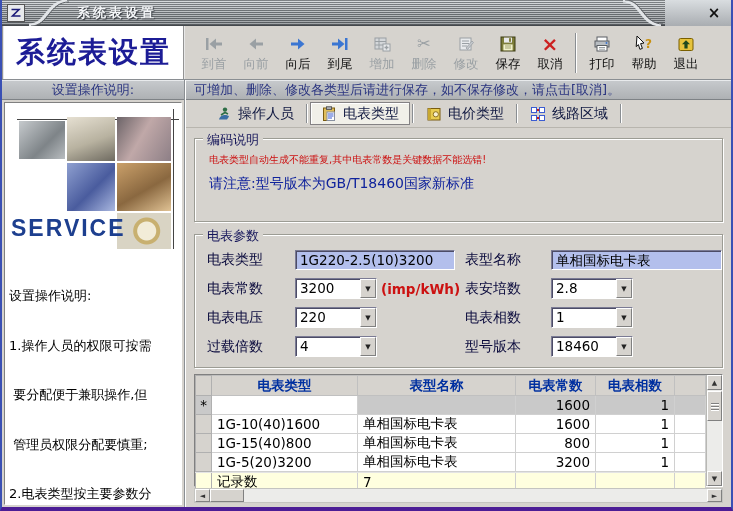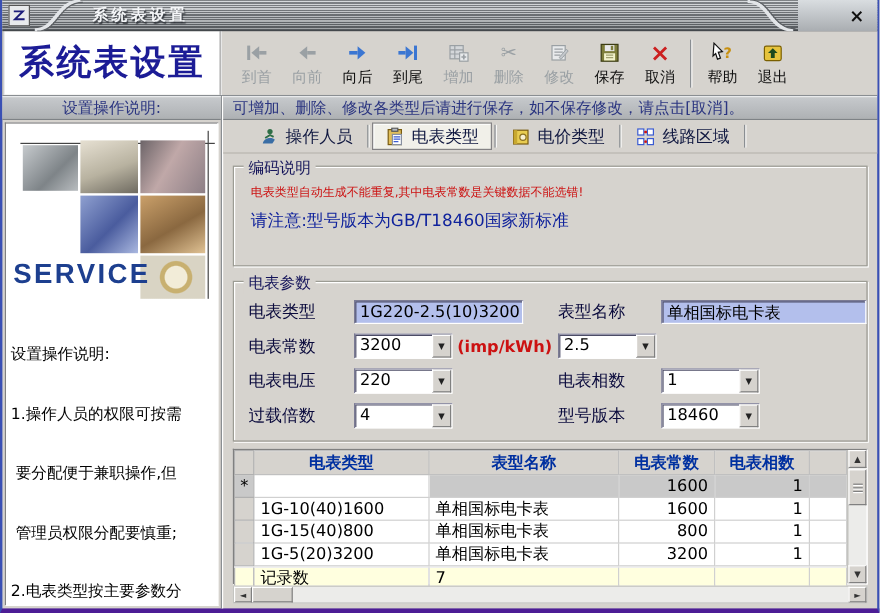--- a/index.html
+++ b/index.html
@@ -100,21 +100,21 @@
   .note-line { font-size:14px; color:#10239c; margin-top:8px; }
 
   .gb-params { height:134px; margin-top:12px; padding-top:10px; }
   .param-row { display:flex; align-items:center; height:29px; padding-left:12px; }
   .plabel { width:88px; flex:0 0 88px; font-size:14px; color:#0a0a3c; white-space:nowrap; }
   .pslot { width:170px; flex:0 0 170px; display:flex; align-items:center; gap:4px; }
   .plabel2 { width:86px; flex:0 0 86px; font-size:14px; color:#0a0a3c; white-space:nowrap; }
   .lavfield { background:#b3bfec; height:20px; font-size:13.5px; padding:1px 4px;
     border:1px solid; border-color:#7b7b94 #fff #fff #7b7b94;
     box-shadow:inset 1px 1px 0 #4c4c66; color:#000; white-space:nowrap; overflow:hidden; }
-  .w160 { width:141px; } .w180 { width:180px; }
+  .w160 { width:160px; } .w180 { width:180px; }
   .combo { width:82px; height:21px; display:flex; background:#fff;
     border:1px solid; border-color:#7b7b94 #fff #fff #7b7b94;
     box-shadow:inset 1px 1px 0 #4c4c66; }
   .combo-val { flex:1; font-size:13.5px; padding:1px 0 0 4px; color:#000; }
   .combo-btn { width:16px; background:#d6d3ce; display:flex; align-items:center;
     justify-content:center; font-size:7px; color:#222;
     border:1px solid; border-color:#fff #808080 #808080 #fff; }
   .unit-red { font-size:13.5px; font-weight:bold; color:#cc1111; white-space:nowrap; }
 
   
@@ -267,20 +267,32 @@
         <span>保存</span>
       </div>
 
       <div class="tbtn">
         <span class="ticon glyph-x">×</span>
         <span>取消</span>
       </div>
 
       <div class="tsep"></div>
 
+      <div class="tbtn">
+        <span class="ticon">
+          <svg width="18" height="18" viewBox="0 0 18 18">
+            <rect x="4" y="2" width="10" height="4.5" fill="#fff" stroke="#5a5f64"></rect>
+            <rect x="2" y="6" width="14" height="6" fill="#b8bdc2" stroke="#5a5f64"></rect>
+            <circle cx="13.5" cy="8" r="1" fill="#3b76d2"></circle>
+            <rect x="4" y="10.5" width="10" height="5.5" fill="#fff" stroke="#5a5f64"></rect>
+            <path d="M6 12.5 H12 M6 14.2 H12" stroke="#9aa0a4" stroke-width="1"></path>
+          </svg>
+          </span>
+        <span>打印</span>
+      </div>
 
       <div class="tbtn">
         <span class="ticon">
           <svg width="20" height="18" viewBox="0 0 20 18">
             <polygon points="3,1 10,8 6.6,8.6 8.4,13.4 5.9,14.3 4.4,9.6 2.2,11.6" fill="#fff" stroke="#101010" stroke-width="1"></polygon>
             <text x="11" y="13" font-size="12" font-weight="bold" fill="#c89010" font-family="DejaVu Sans, sans-serif">?</text>
           </svg>
           </span>
         <span>帮助</span>
       </div>
@@ -410,22 +422,23 @@
 
           <div class="param-row">
             <span class="plabel">电表常数</span>
             <span class="pslot">
               <span class="combo">
                 <span class="combo-val">3200</span>
                 <span class="combo-btn">▼</span>
               </span>
               <span class="unit-red">(imp/kWh)</span>
             </span>
+            <span class="plabel2">表安培数</span>
             <span class="combo">
-              <span class="combo-val">2.5</span>
+              <span class="combo-val">2.8</span>
               <span class="combo-btn">▼</span>
             </span>
           </div>
 
           <div class="param-row">
             <span class="plabel">电表电压</span>
             <span class="pslot">
               <span class="combo">
                 <span class="combo-val">220</span>
                 <span class="combo-btn">▼</span>

